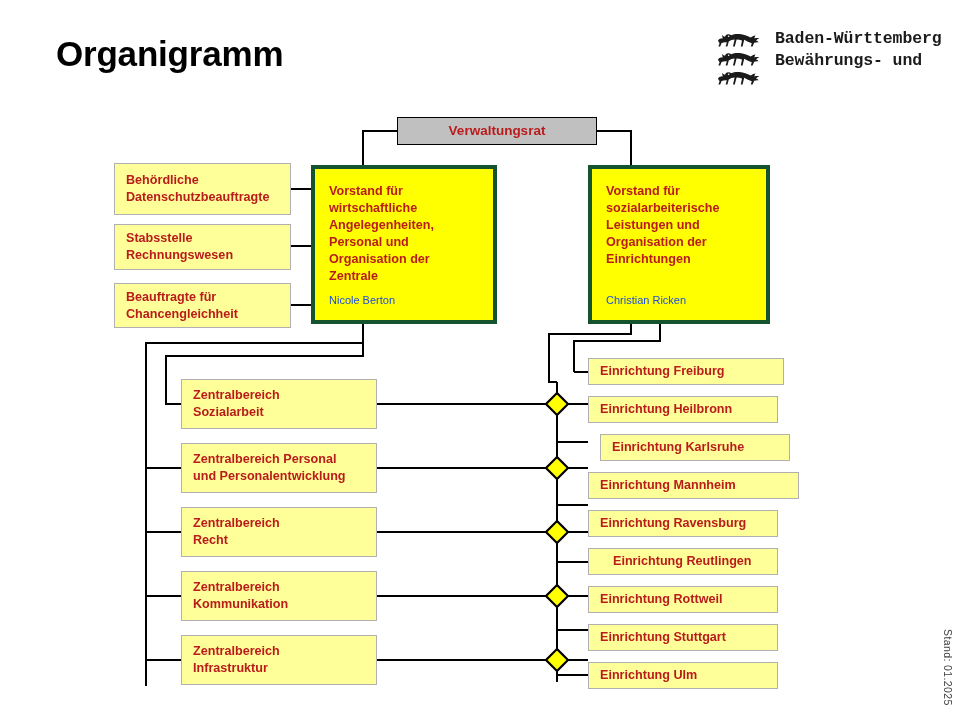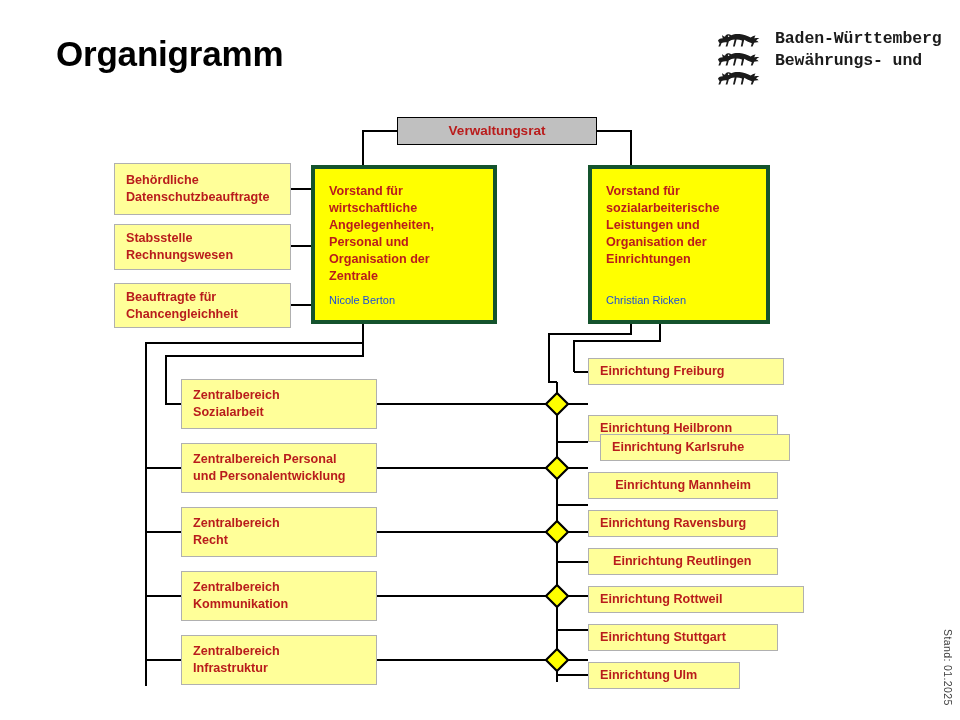--- a/index.html
+++ b/index.html
@@ -236,40 +236,40 @@
 Kommunikation</div>
   </div>
   <div class="node unit" style="left:181px;top:635px;width:196px;height:50px;">
     <div class="t">Zentralbereich
 Infrastruktur</div>
   </div>
 
   <div class="node unit single" style="left:588px;top:358px;width:196px;height:27px;">
     <div class="t">Einrichtung Freiburg</div>
   </div>
-  <div class="node unit single" style="left:588px;top:396px;width:190px;height:27px;margin-top:19px;">
+  <div class="node unit single" style="left:588px;top:396px;width:190px;height:27px;">
     <div class="t">Einrichtung Heilbronn</div>
   </div>
   <div class="node unit single" style="left:588px;top:434px;width:190px;height:27px;margin-left:12px;">
     <div class="t">Einrichtung Karlsruhe</div>
   </div>
-  <div class="node unit single" style="left:588px;top:472px;width:190px;height:27px;align-items:center;">
+  <div class="node unit single" style="left:588px;top:472px;width:211px;height:27px;">
     <div class="t">Einrichtung Mannheim</div>
   </div>
   <div class="node unit single" style="left:588px;top:510px;width:190px;height:27px;">
     <div class="t">Einrichtung Ravensburg</div>
   </div>
   <div class="node unit single" style="left:588px;top:548px;width:190px;height:27px;padding-left:24px;">
     <div class="t">Einrichtung Reutlingen</div>
   </div>
-  <div class="node unit single" style="left:588px;top:586px;width:216px;height:27px;">
+  <div class="node unit single" style="left:588px;top:586px;width:190px;height:27px;">
     <div class="t">Einrichtung Rottweil</div>
   </div>
   <div class="node unit single" style="left:588px;top:624px;width:190px;height:27px;">
     <div class="t">Einrichtung Stuttgart</div>
   </div>
-  <div class="node unit single" style="left:588px;top:662px;width:152px;height:27px;">
+  <div class="node unit single" style="left:588px;top:662px;width:190px;height:27px;">
     <div class="t">Einrichtung Ulm</div>
   </div>
 
   <div class="stand">Stand: 01.2025</div>
 
 </div>
 
 </body></html>

